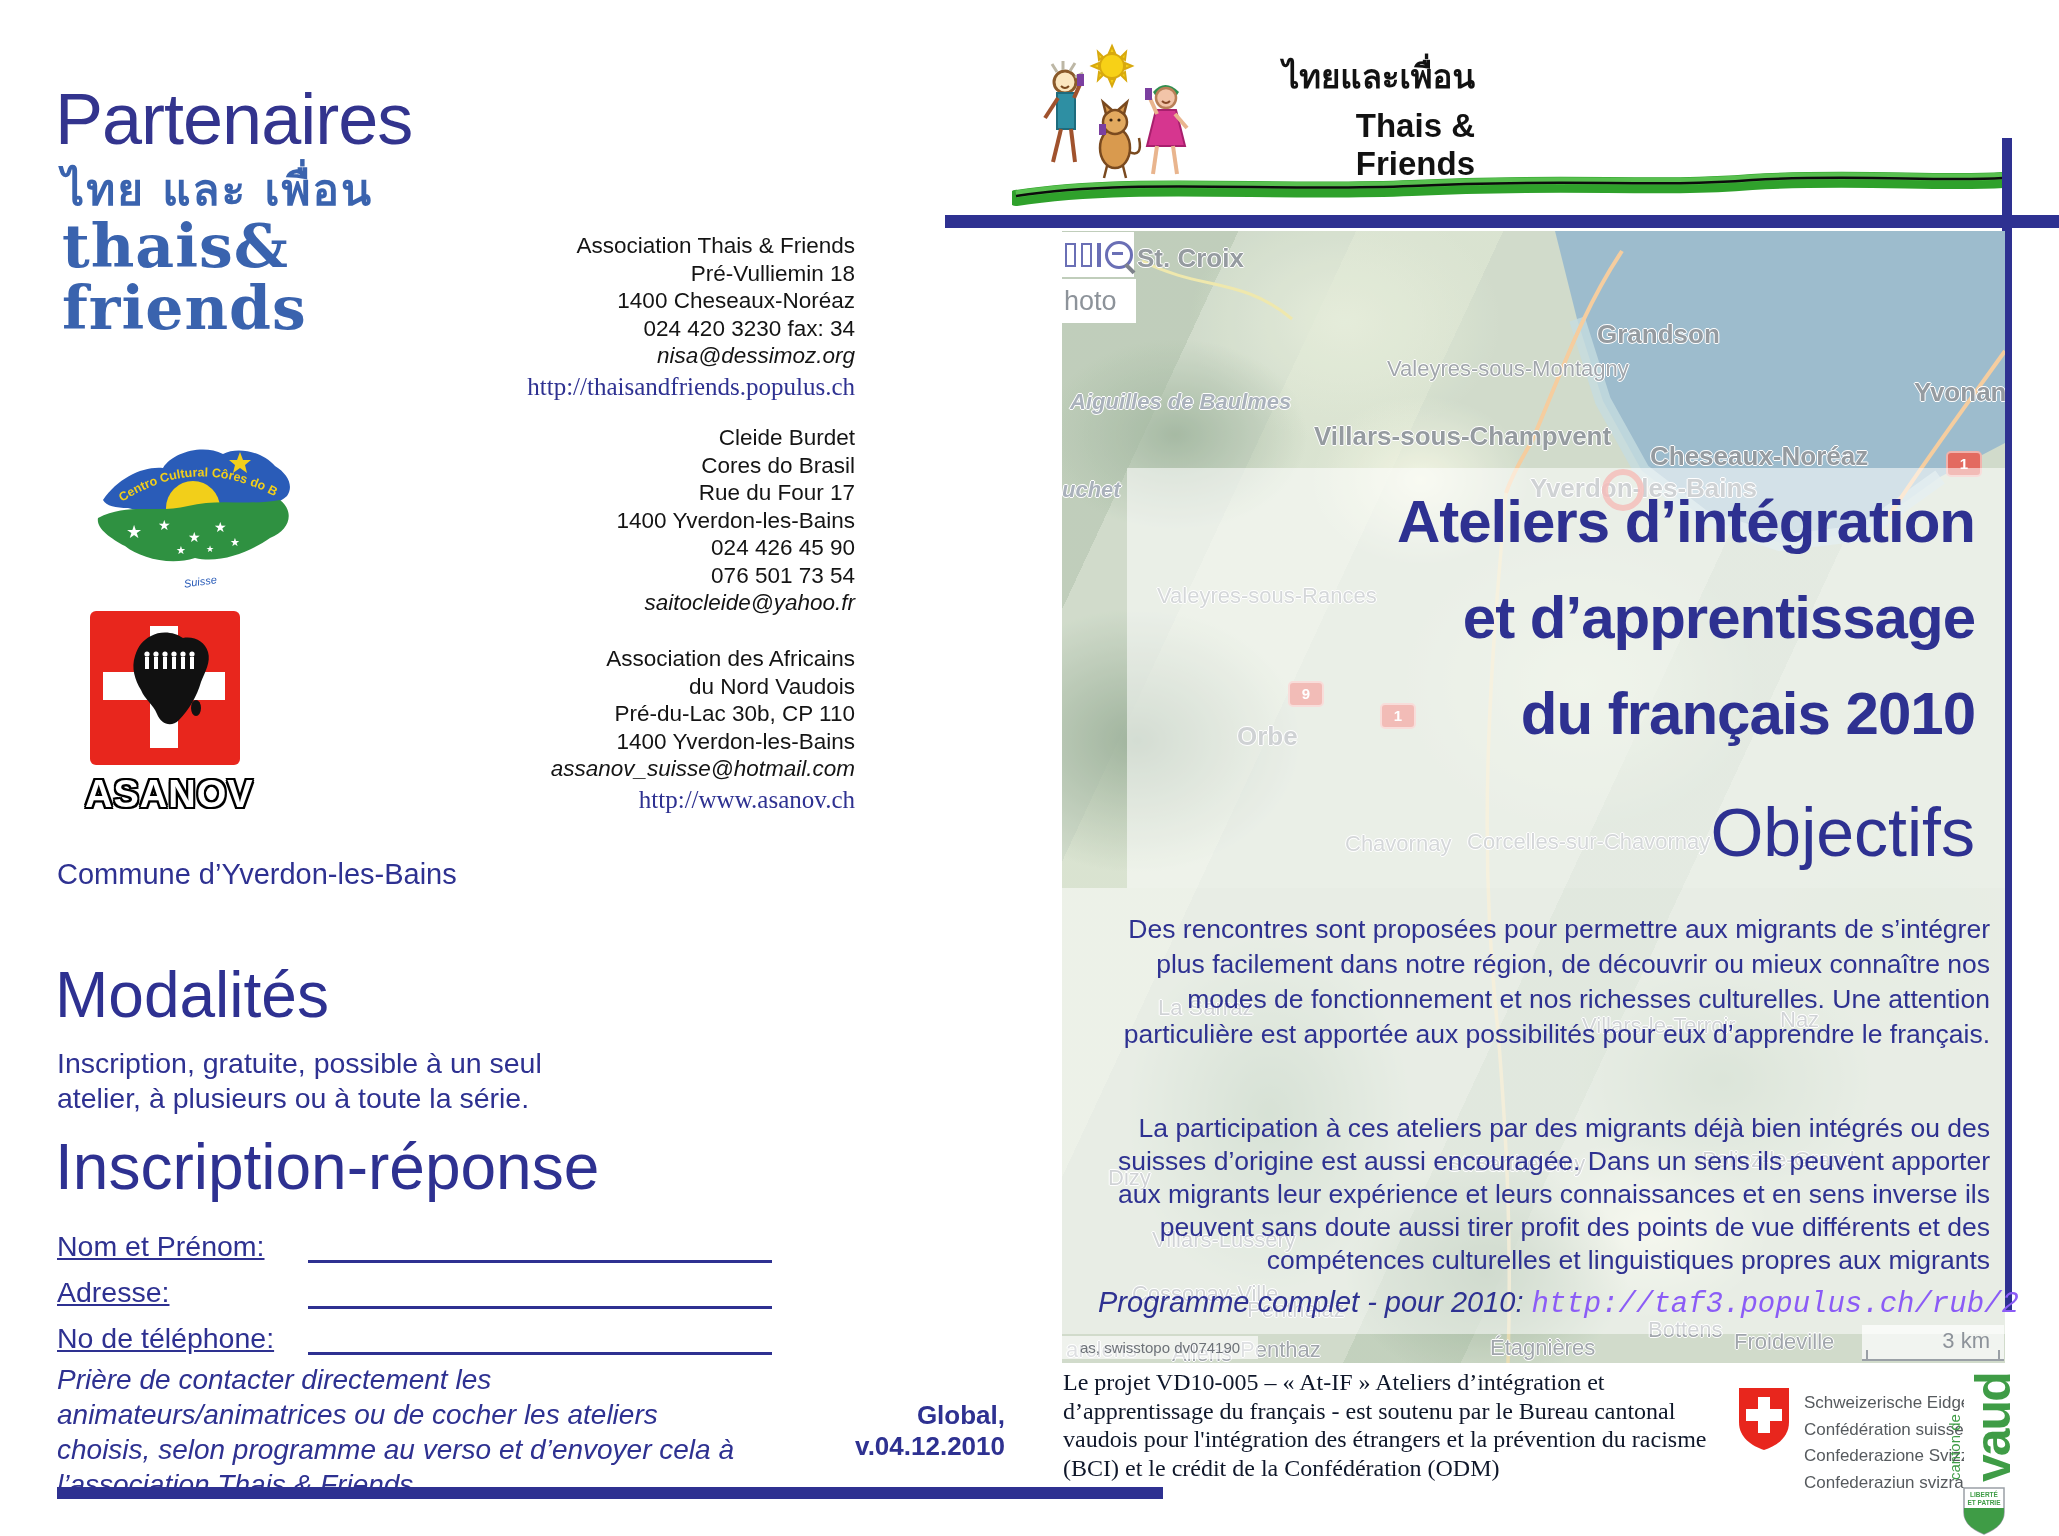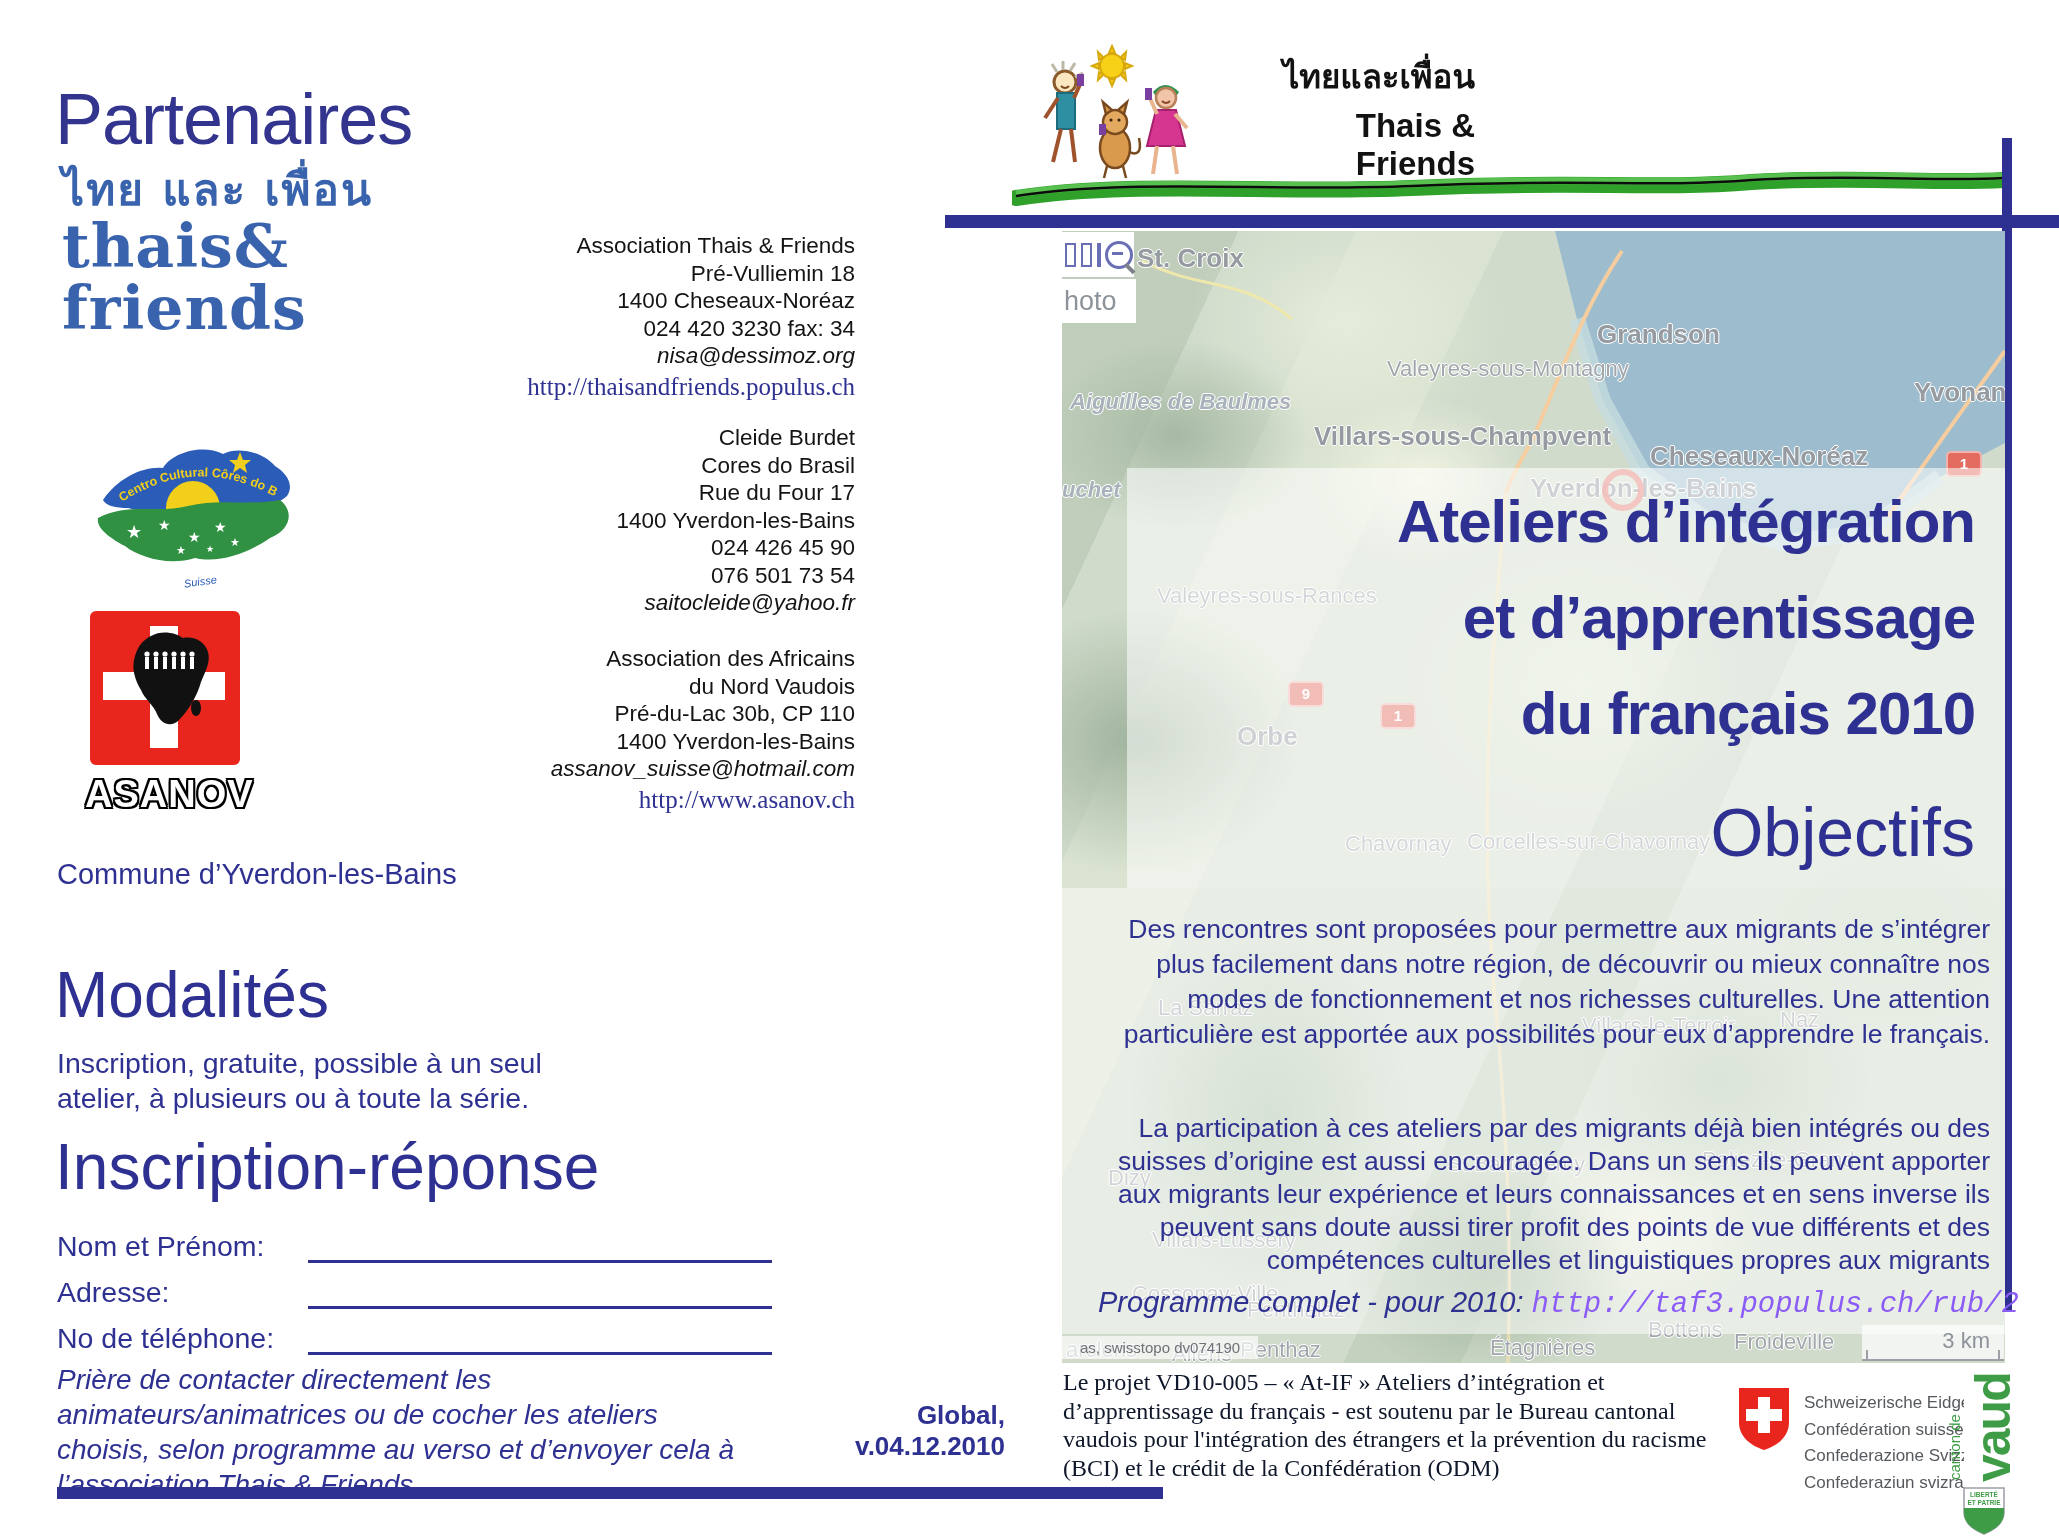--- a/index.html
+++ b/index.html
@@ -28,21 +28,21 @@
   #asanov-label{margin-top:3px;font-size:38px;font-weight:bold;letter-spacing:1px;color:#fff;
     text-shadow:-2px 0 #000,2px 0 #000,0 -2px #000,0 2px #000,-2px -2px #000,2px 2px #000,-2px 2px #000,2px -2px #000;}
 
   #commune{left:57px;top:858px;font-size:29px;}
   #modalites-h{left:55px;top:958px;font-size:64px;}
   #modalites-t{left:57px;top:1046px;width:565px;font-size:28.5px;line-height:35px;}
   #inscription-h{left:55px;top:1130px;font-size:64px;}
 
   #form{left:57px;top:1230px;width:760px;}
   .form-row{height:46px;position:relative;}
-  .flabel{font-size:28.5px;color:#2e3191;}
+  .flabel{font-size:28.5px;color:#2e3191;text-decoration:underline;}
   .fline{position:absolute;left:251px;top:30px;width:464px;border-bottom:3px solid #2e3191;}
   #note{left:57px;top:1362px;width:680px;font-size:28px;line-height:35px;font-style:italic;}
   #version{left:855px;top:1400px;width:150px;text-align:right;font-weight:bold;font-size:26px;line-height:31px;}
   #bottom-bar{left:57px;top:1487px;width:1106px;height:12px;background:#2e3191;}
 
   
   #hdr-thai{left:1240px;top:50px;width:235px;text-align:right;color:#121212;}
   #hdr-thai .t1{font-size:33px;font-weight:bold;}
   #hdr-thai .t2{font-size:33px;font-weight:600;margin-top:4px;}
   #top-bar{left:945px;top:215px;width:1114px;height:13px;background:#2e3191;}

